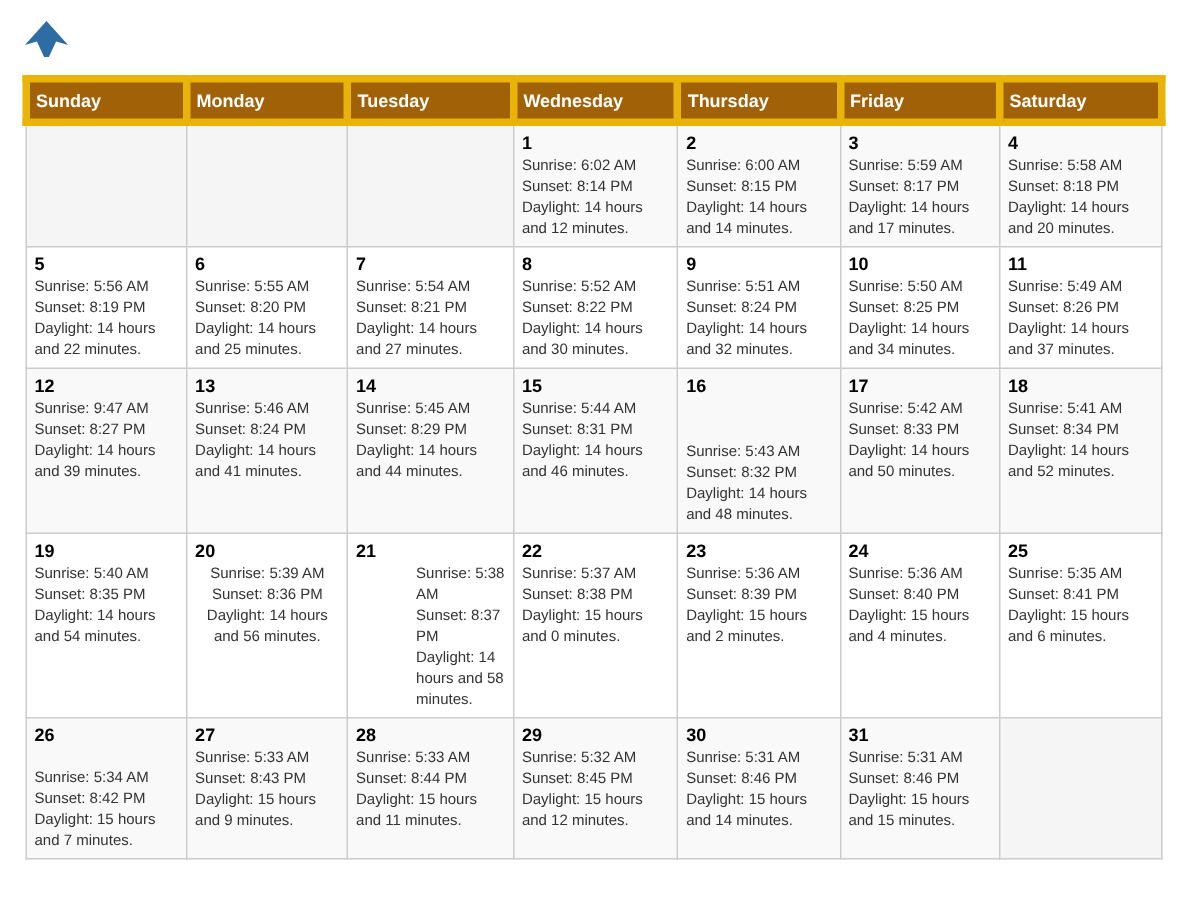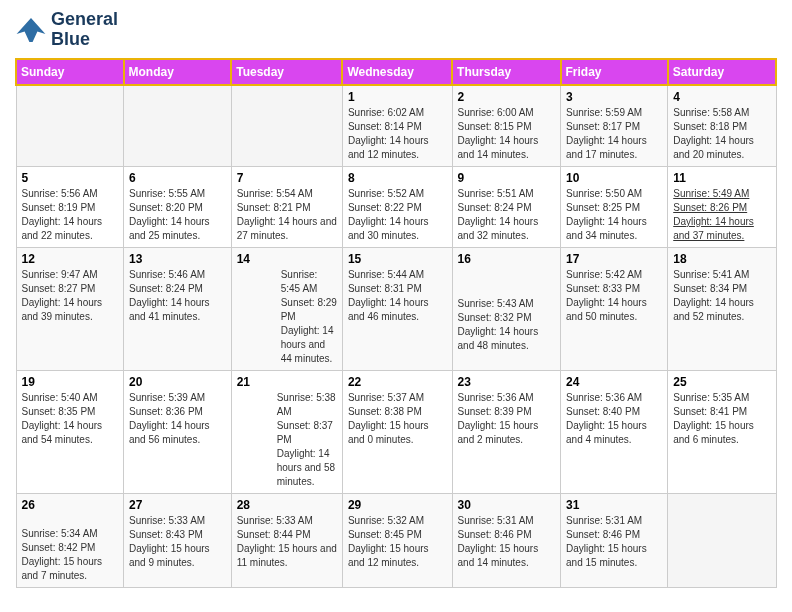--- a/index.html
+++ b/index.html
@@ -42,27 +42,27 @@
     .location {
       font-size: 14px;
       color: #333;
     }
     .calendar {
       width: 100%;
       border-collapse: collapse;
       font-size: 11px;
     }
     .calendar th {
-      background: #d946ef;
+      background: #a16207;
       color: #fff;
       padding: 5px 4px;
       text-align: left;
       font-size: 12px;
       font-weight: bold;
-      border: 2px solid #eab308;
+      border: 5px solid #eab308;
     }
     .calendar td {
       border: 1px solid #ccc;
       vertical-align: top;
       padding: 4px 5px;
       width: 113px;
       min-height: 80px;
       background: #fff;
     }
     .calendar tr:nth-child(odd) td {
@@ -87,24 +87,20 @@
     }
   </style>
 </head>
 <body>
 
 <div class="header">
   <div class="logo">
     <svg class="logo-bird" viewBox="0 0 40 40">
       <polygon points="20,5 38,25 28,22 22,35 18,35 12,22 2,25" fill="#2e6da4"></polygon>
     </svg>
-    <div class="logo-text">
-      <div>General</div>
-      <div>Blue</div>
-    </div>
   </div>
   <div class="title-block">
     <div class="month-title"></div>
     <div class="location"></div>
   </div>
 </div>
 
 <table class="calendar">
   <thead>
     <tr>
@@ -179,41 +175,41 @@
 Daylight: 14 hours and 32 minutes.</div>
         </td>
         <td>
           <div class="day-number">10</div>
           <div class="day-info" style="white-space: pre-line;">Sunrise: 5:50 AM
 Sunset: 8:25 PM
 Daylight: 14 hours and 34 minutes.</div>
         </td>
         <td>
           <div class="day-number">11</div>
-          <div class="day-info" style="white-space: pre-line; text-decoration: underline;">Sunrise: 5:49 AM
+          <div class="day-info" style="white-space: pre-line;">Sunrise: 5:49 AM
 Sunset: 8:26 PM
 Daylight: 14 hours and 37 minutes.</div>
         </td>
       </tr>
       <tr>
         <td>
           <div class="day-number">12</div>
           <div class="day-info" style="white-space: pre-line;">Sunrise: 9:47 AM
 Sunset: 8:27 PM
 Daylight: 14 hours and 39 minutes.</div>
         </td>
         <td>
           <div class="day-number">13</div>
           <div class="day-info" style="white-space: pre-line;">Sunrise: 5:46 AM
 Sunset: 8:24 PM
 Daylight: 14 hours and 41 minutes.</div>
         </td>
         <td>
           <div class="day-number">14</div>
-          <div class="day-info" style="white-space: pre-line; margin-left: 44px;">Sunrise: 5:45 AM
+          <div class="day-info" style="white-space: pre-line;">Sunrise: 5:45 AM
 Sunset: 8:29 PM
 Daylight: 14 hours and 44 minutes.</div>
         </td>
         <td>
           <div class="day-number">15</div>
           <div class="day-info" style="white-space: pre-line;">Sunrise: 5:44 AM
 Sunset: 8:31 PM
 Daylight: 14 hours and 46 minutes.</div>
         </td>
         <td>
@@ -237,21 +233,21 @@
       </tr>
       <tr>
         <td>
           <div class="day-number">19</div>
           <div class="day-info" style="white-space: pre-line;">Sunrise: 5:40 AM
 Sunset: 8:35 PM
 Daylight: 14 hours and 54 minutes.</div>
         </td>
         <td>
           <div class="day-number">20</div>
-          <div class="day-info" style="white-space: pre-line;">Sunrise: 5:39 AM
+          <div class="day-info" style="white-space: pre-line; text-align: center;">Sunrise: 5:39 AM
 Sunset: 8:36 PM
 Daylight: 14 hours and 56 minutes.</div>
         </td>
         <td>
           <div class="day-number">21</div>
           <div class="day-info" style="white-space: pre-line; margin-left: 40px;">Sunrise: 5:38 AM
 Sunset: 8:37 PM
 Daylight: 14 hours and 58 minutes.</div>
         </td>
         <td>

